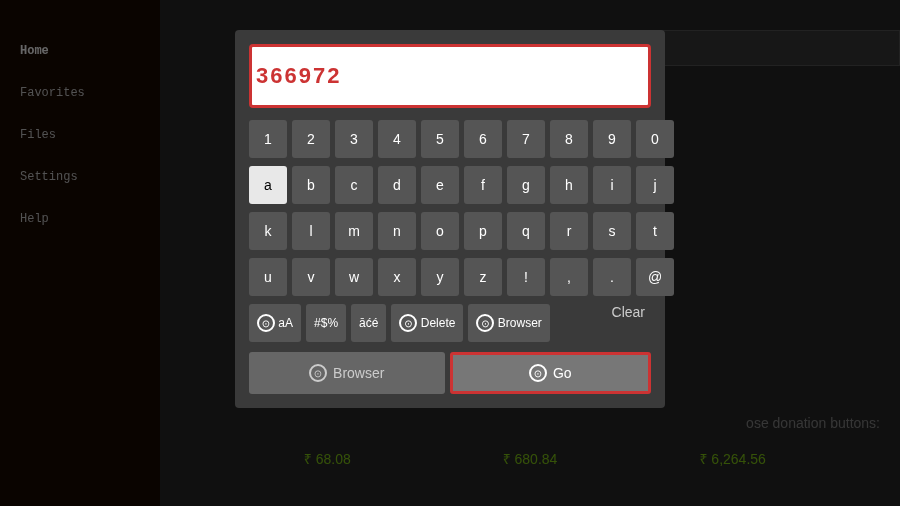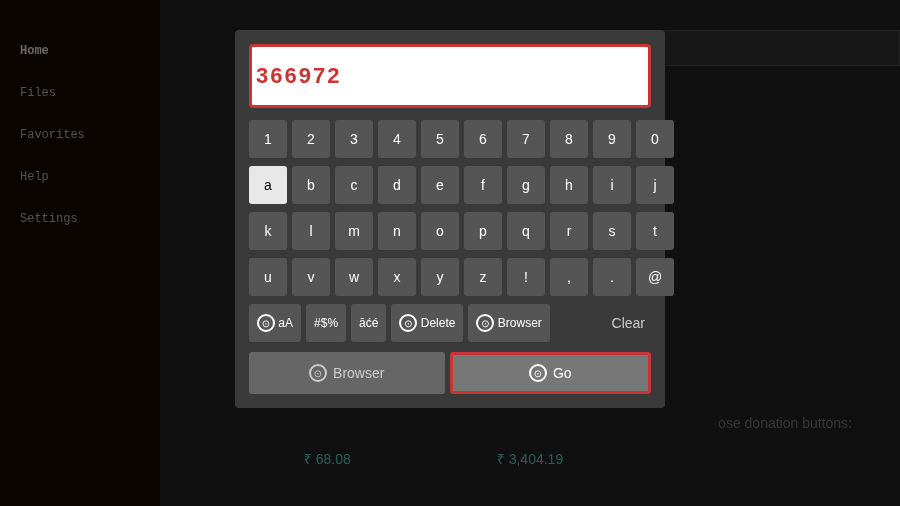--- a/index.html
+++ b/index.html
@@ -46,31 +46,31 @@
       flex-direction: column;
       align-items: center;
       justify-content: flex-end;
       padding-bottom: 20px;
     }
     .donation-text {
       color: #888;
       font-size: 14px;
       margin-bottom: 10px;
       align-self: flex-end;
-      padding-right: 48px;
+      padding-right: 20px;
     }
     .donation-grid {
       display: grid;
       grid-template-columns: repeat(3, 1fr);
       gap: 8px;
       width: 600px;
       margin-bottom: 10px;
     }
     .donation-cell {
-      color: #5eead4;
+      color: #84cc16;
       font-size: 14px;
       text-align: center;
       padding: 8px;
     }
 
     
     .search-bar {
       position: absolute;
       left: 160px; top: 30px;
       width: 580px;
@@ -170,21 +170,21 @@
     }
 
     .kb-key-clear {
       background: transparent;
       color: #ccc;
       border: none;
       height: 38px;
       font-size: 14px;
       cursor: pointer;
       display: flex;
-      align-items: center;
+      align-items: flex-start;
       justify-content: center;
       padding: 0 6px;
       margin-left: auto;
     }
 
     
     .kb-nav-row {
       display: flex;
       gap: 5px;
       margin-top: 2px;
@@ -222,41 +222,42 @@
     }
   </style>
 </head>
 <body>
 
 <div class="sidebar">
   <div class="sidebar-item active">
     <span>Home</span>
   </div>
   <div class="sidebar-item">
+    <span>Favorites</span>
+  </div>
+  <div class="sidebar-item">
     <span>Files</span>
   </div>
   <div class="sidebar-item">
-    <span>Favorites</span>
+    <span>Settings</span>
   </div>
   <div class="sidebar-item">
     <span>Help</span>
-  </div>
-  <div class="sidebar-item">
-    <span>Settings</span>
   </div>
 </div>
 
 <div class="main-content">
   <div class="search-bar"></div>
   <div class="donation-text">
     <span>ose donation buttons:</span>
   </div>
   <div class="donation-grid">
     <div class="donation-cell">₹ 68.08</div>
-    <div class="donation-cell">₹ 3,404.19</div>
+    <div class="donation-cell">₹ 680.84</div>
+    <div class="donation-cell">₹ 6,264.56</div>
   </div>
 </div>
 
 <div class="modal-overlay">
   <div class="keyboard-modal">
 
     <div class="kb-input">
       <span class="kb-input-value">366972</span>
     </div>
 

